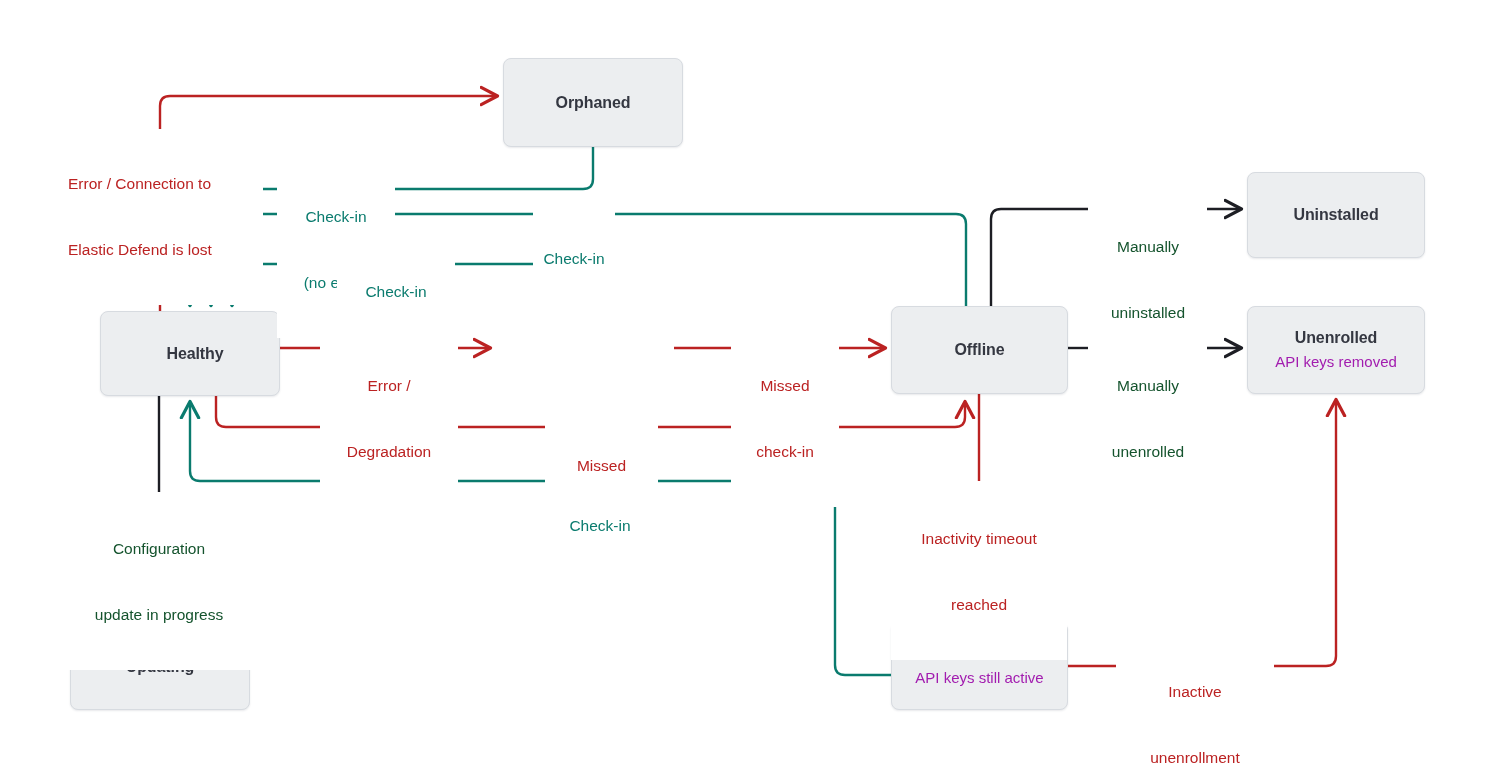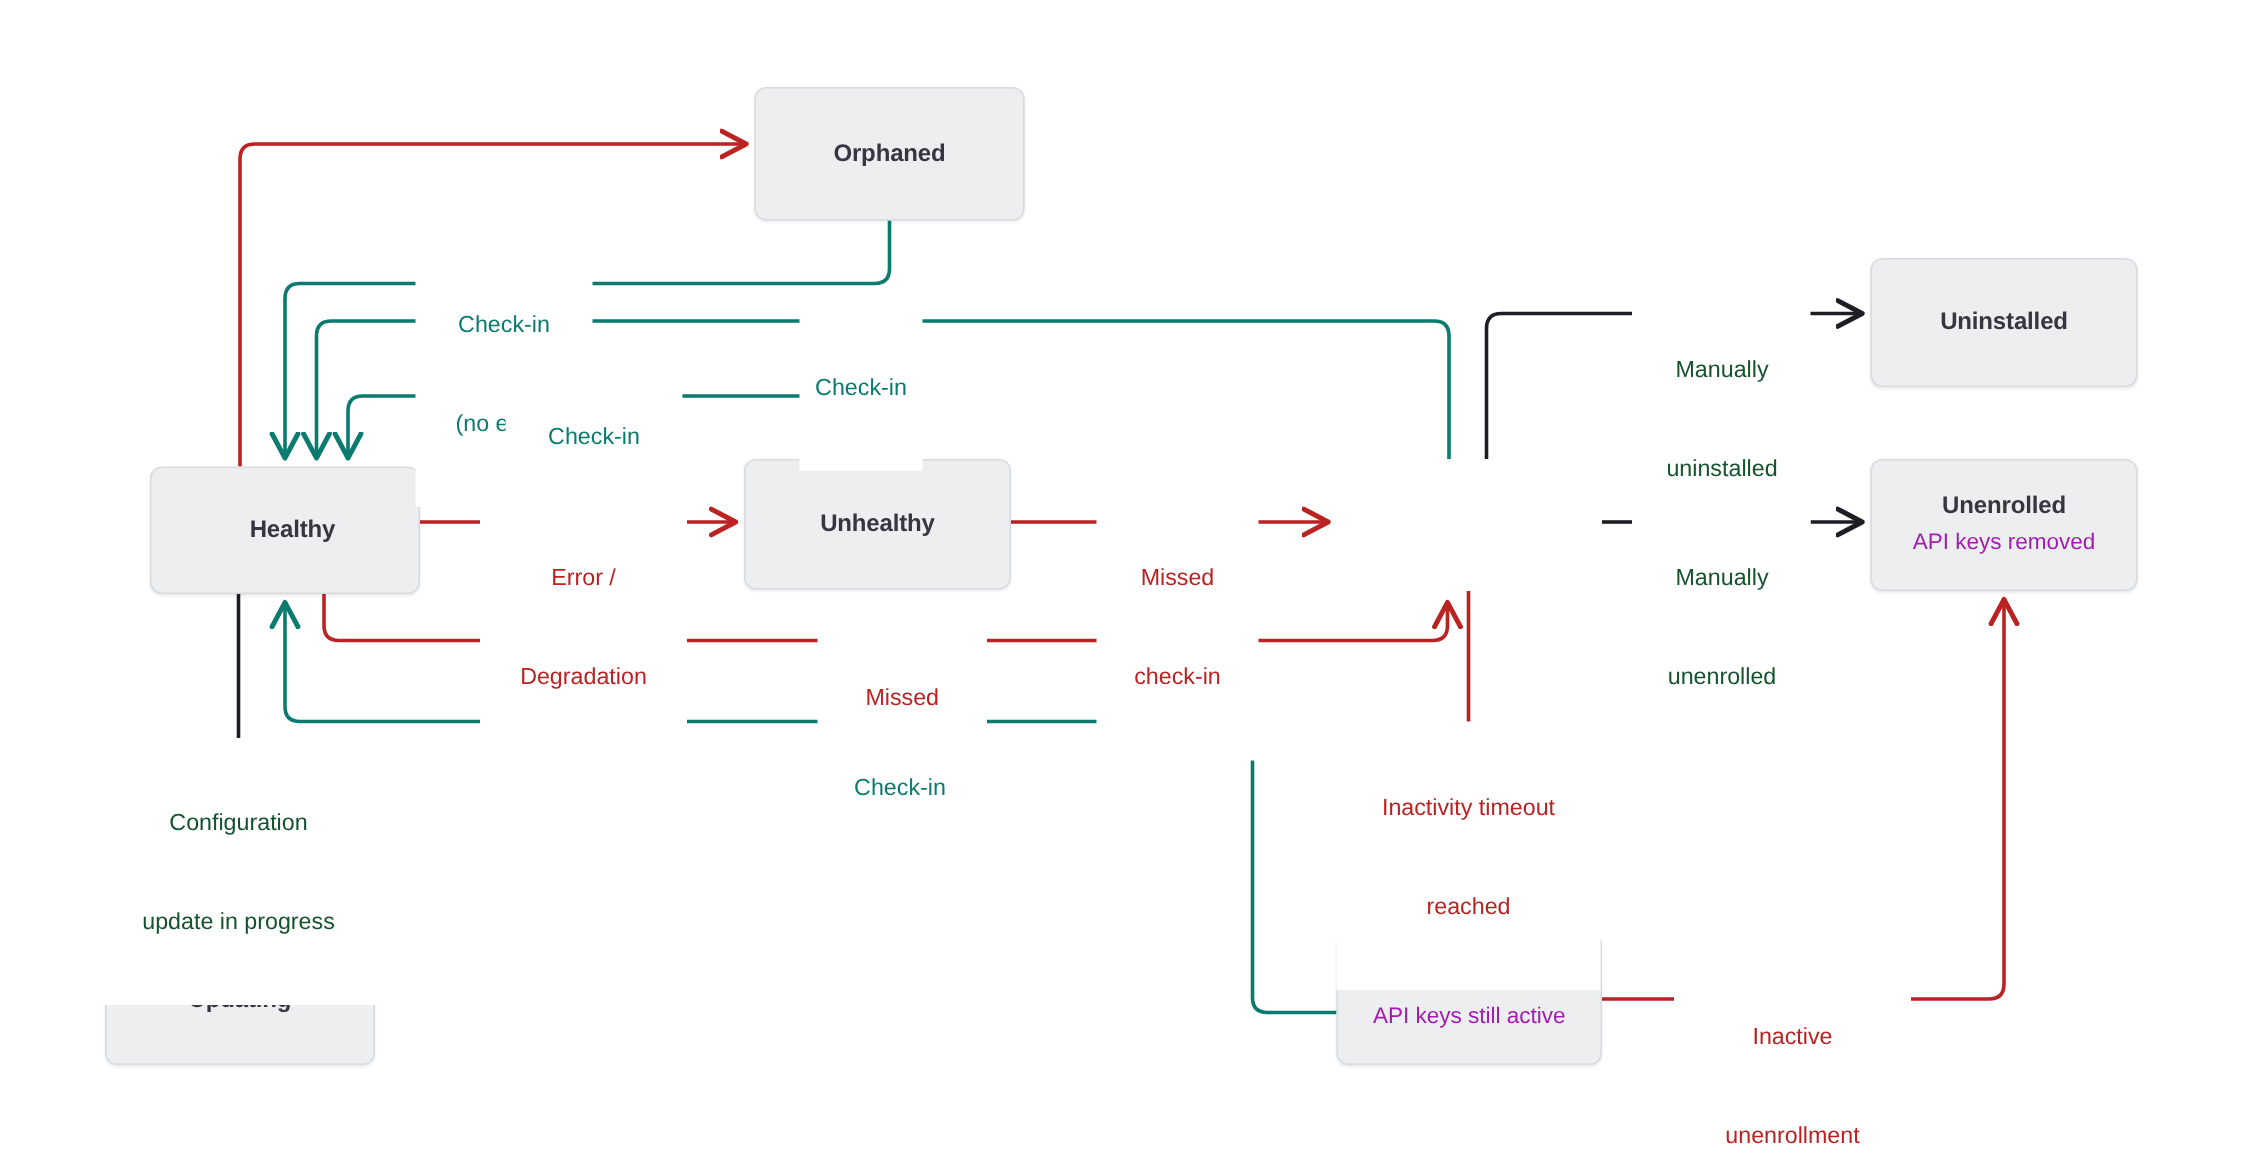--- a/index.html
+++ b/index.html
@@ -130,43 +130,47 @@
   </svg>
 
   <div class="node" style="left:503px; top:58px; width:180px; height:89px;">
     <div class="node-title">Orphaned</div>
   </div>
 
   <div class="node" style="left:100px; top:311px; width:180px; height:85px;padding-left:18px;">
     <div class="node-title">Healthy</div>
   </div>
 
-  <div class="node" style="left:496px; top:306px; width:178px; height:87px;">
-    <div class="node-title">Unhealthy</div>
-  </div>
-
+
+  <div class="node" style="left:891px; top:306px; width:177px; height:88px;">
+    <div class="node-title">Offline</div>
+  </div>
 
   <div class="node" style="left:1247px; top:172px; width:178px; height:86px;">
     <div class="node-title">Uninstalled</div>
   </div>
 
   <div class="node" style="left:1247px; top:306px; width:178px; height:88px;">
     <div class="node-title">Unenrolled</div>
     <div class="node-sub">API keys removed</div>
   </div>
 
   <div class="node" style="left:70px; top:623px; width:180px; height:87px;">
     <div class="node-title">Updating</div>
   </div>
 
   <div class="node" style="left:891px; top:622px; width:177px; height:88px;">
     <div class="node-title">Inactive</div>
     <div class="node-sub">API keys still active</div>
   </div>
 
+  <div class="edge-label lbl-red lbl-left" style="left:63px; top:129px; width:200px;">
+    <div>Error / Connection to</div>
+    <div>Elastic Defend is lost</div>
+  </div>
 
   <div class="edge-label lbl-teal" style="left:277px; top:162px; width:118px;">
     <div>Check-in</div>
     <div>(no error)</div>
   </div>
 
   <div class="edge-label lbl-teal" style="left:533px; top:204px; width:82px;">
     <div>Check-in</div>
   </div>
 

